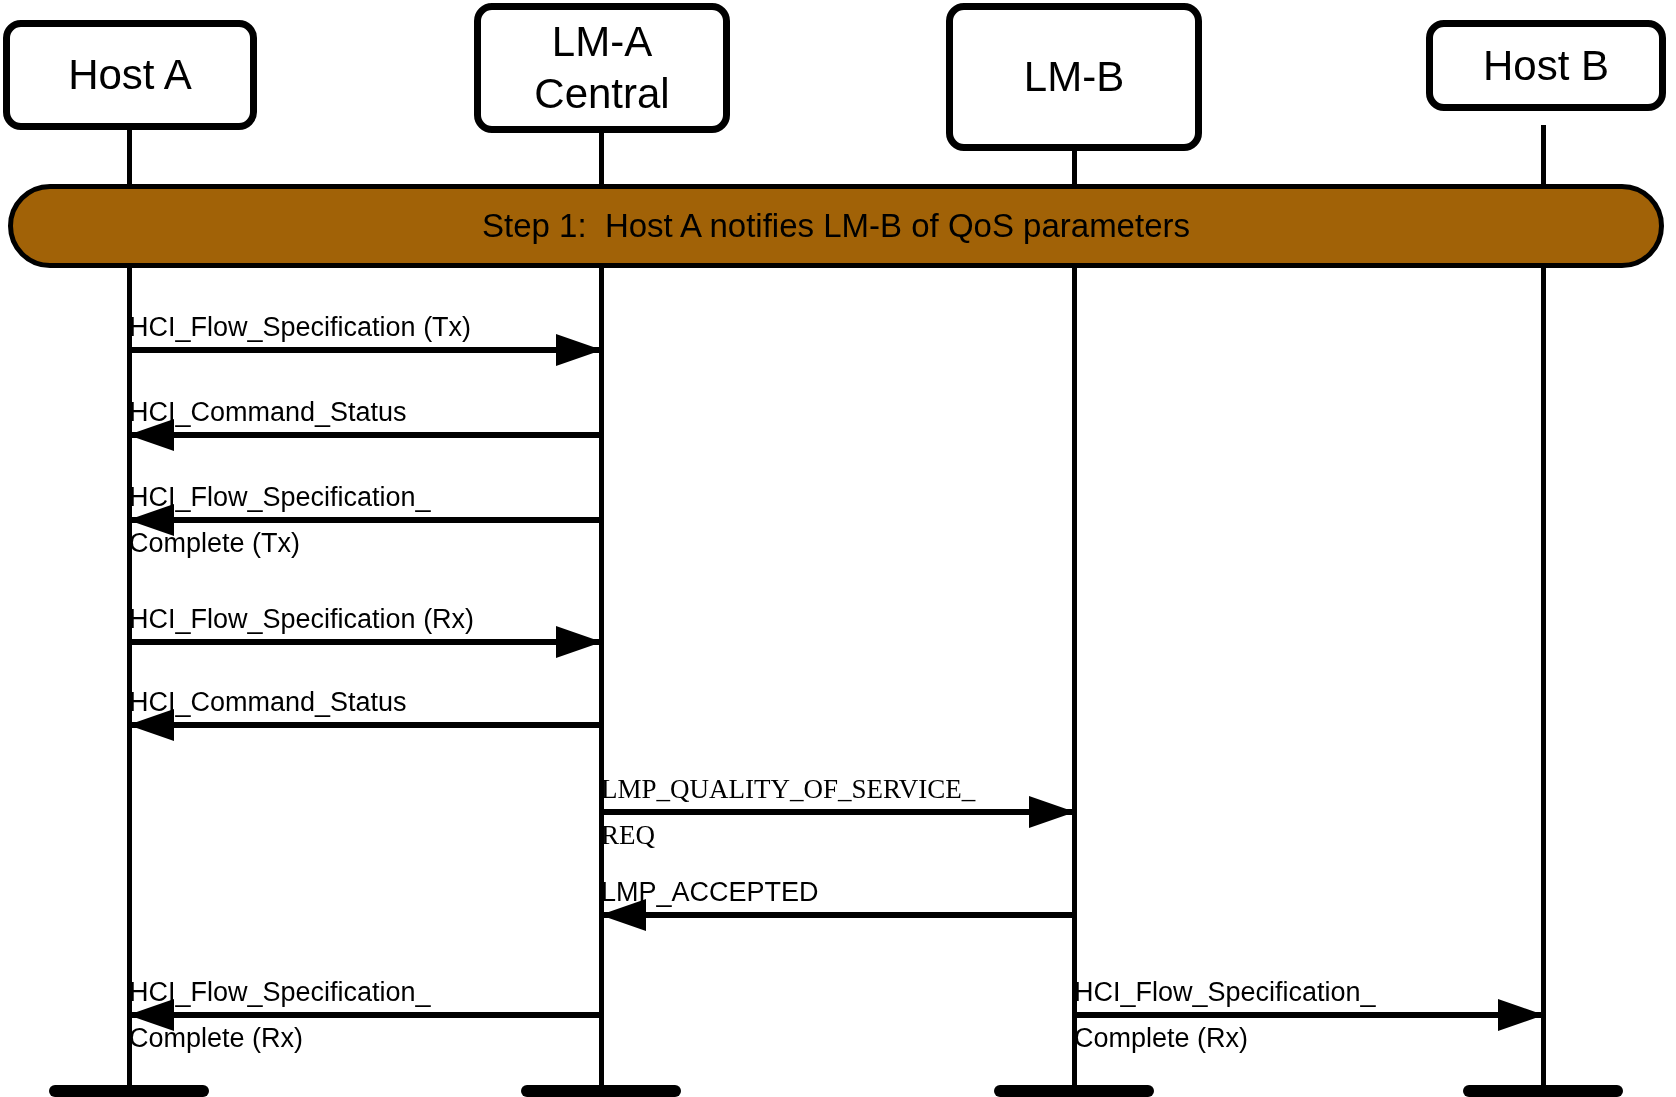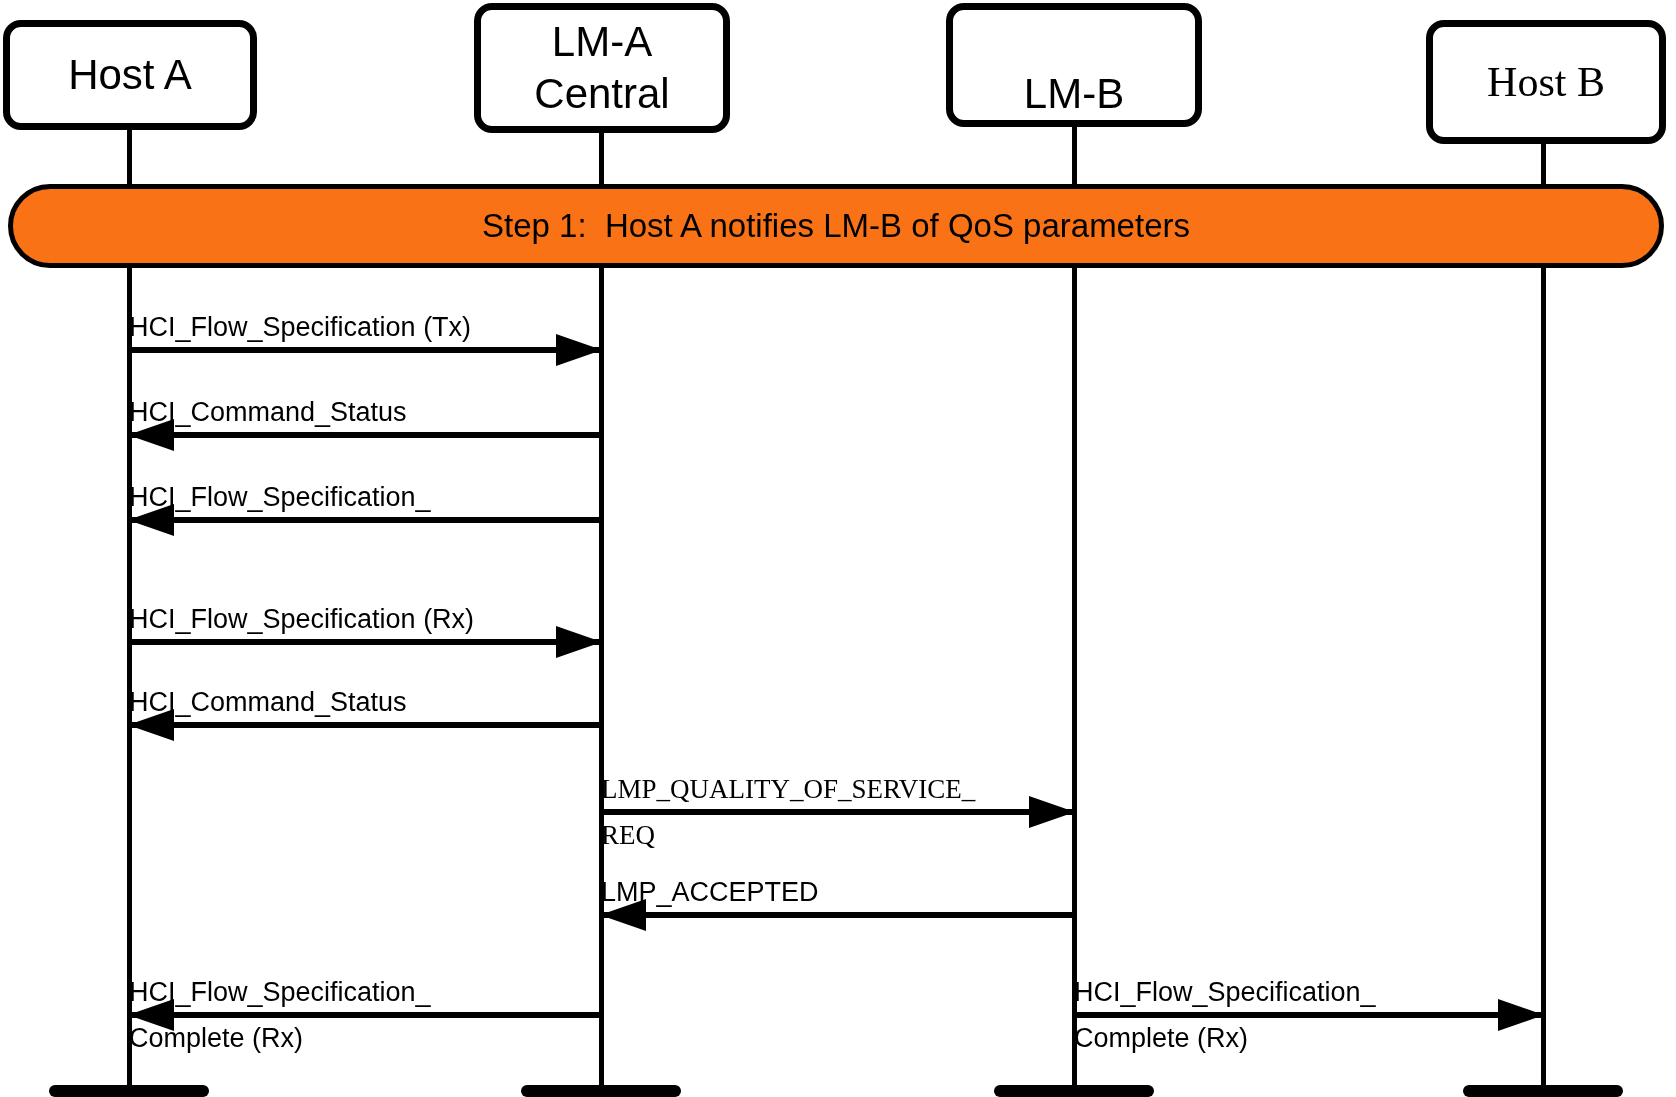--- a/index.html
+++ b/index.html
@@ -57,34 +57,34 @@
     flex-direction: column;
     align-items: center;
     justify-content: center;
     font-size: 42px;
     line-height: 52px;
     text-align: center;
     z-index: 4;
   }
   .actor-host-a { left: 3px;    top: 20px; width: 254px; height: 110px; }
   .actor-lm-a   { left: 474px;  top: 3px;  width: 256px; height: 130px; }
-  .actor-lm-b   { left: 946px;  top: 3px;  width: 256px; height: 124px; justify-content: flex-end; }
-  .actor-host-b { left: 1426px; top: 20px; width: 240px; height: 124px; font-family: Liberation Serif, serif; }
+  .actor-lm-b   { left: 946px;  top: 3px;  width: 256px; height: 148px; }
+  .actor-host-b { left: 1426px; top: 20px; width: 240px; height: 91px; }
 
   
   .banner {
     position: absolute;
     left: 8px;
     top: 184px;
     width: 1656px;
     height: 84px;
     box-sizing: border-box;
     border: 5px solid #000;
     border-radius: 42px;
-    background: #f97316;
+    background: #a16207;
     display: flex;
     align-items: center;
     justify-content: center;
     font-size: 33px;
     white-space: pre;
     z-index: 3;
   }
 
   
   .msg {
@@ -176,20 +176,21 @@
     <div class="shaft">
       <div class="head left"></div>
     </div>
   </div>
 
   <div class="msg span-ab y3">
     <div class="lbl">HCI_Flow_Specification_</div>
     <div class="shaft">
       <div class="head left"></div>
     </div>
+    <div class="lbl">Complete (Tx)</div>
   </div>
 
   <div class="msg span-ab y4">
     <div class="lbl">HCI_Flow_Specification (Rx)</div>
     <div class="shaft">
       <div class="head right"></div>
     </div>
   </div>
 
   <div class="msg span-ab y5">

